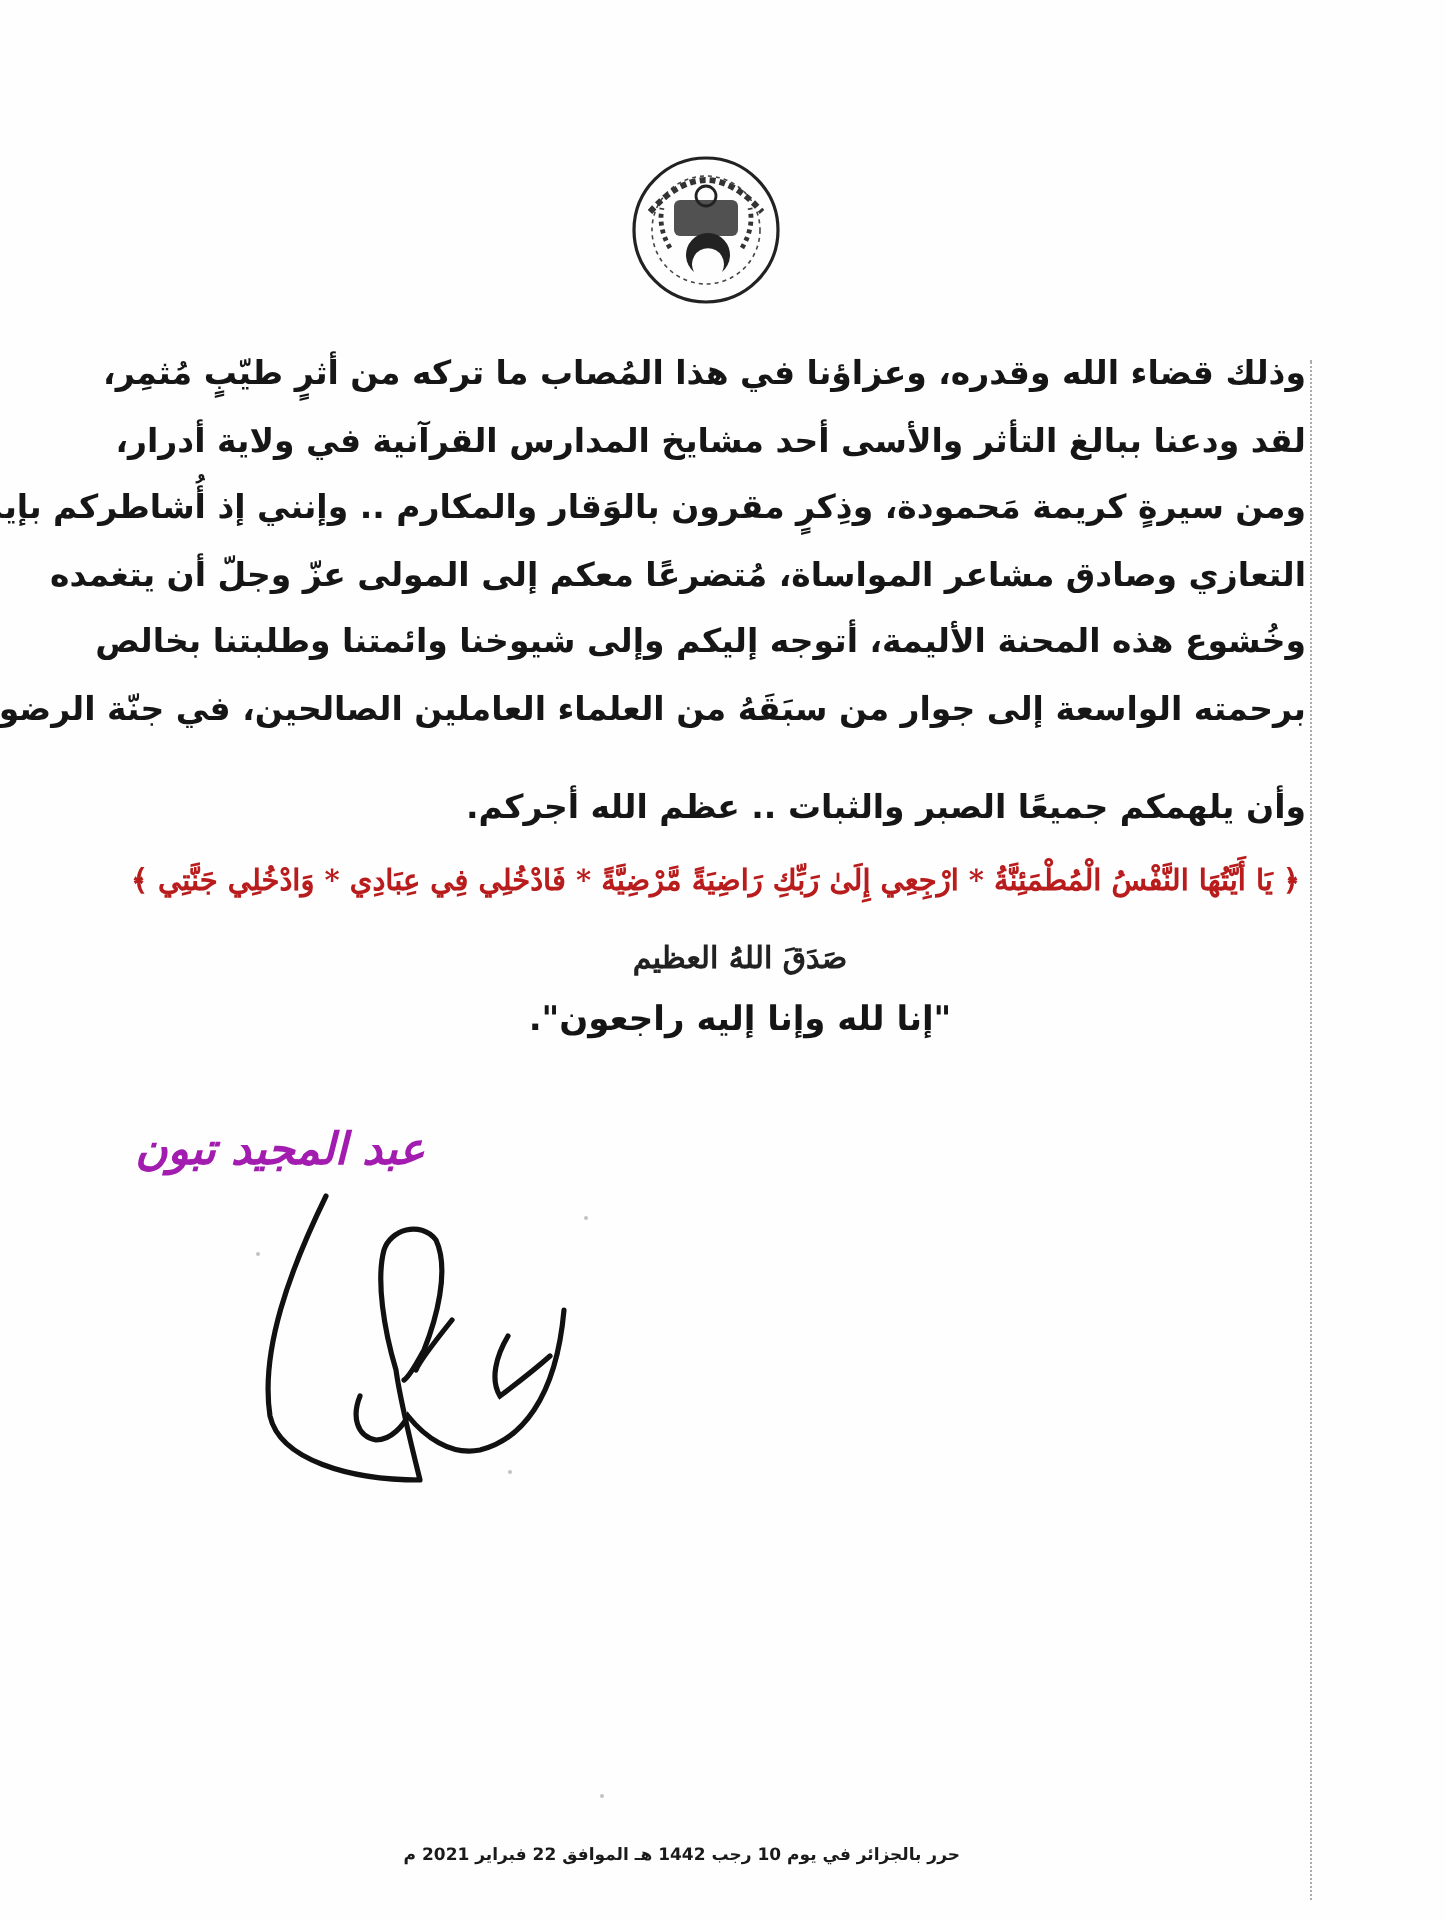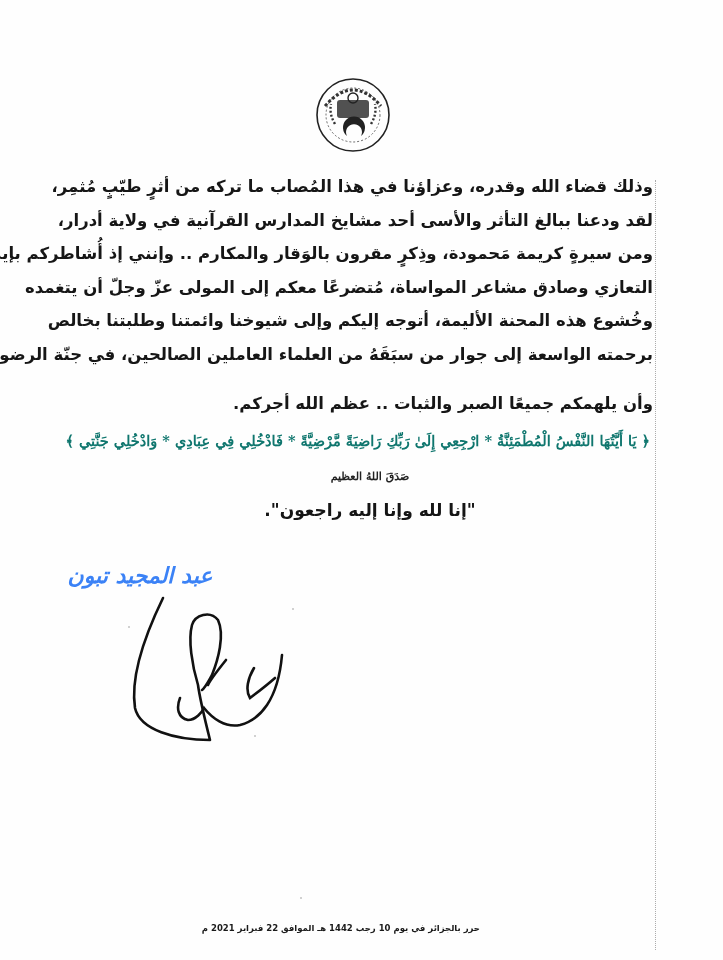--- a/index.html
+++ b/index.html
@@ -12,33 +12,33 @@
     .body-text {
       position: absolute; left: 88px; top: 170px; width: 565px;
       direction: rtl; text-align: justify; text-align-last: right;
       font-family: "DejaVu Sans", sans-serif; font-size: 16.5px; line-height: 33.5px; font-weight: bold;
       color: #161616;
     }
     .body-text .line { display: block; white-space: nowrap; text-align: right; text-align-last: justify; }
     .body-text .line.last { text-align-last: right; margin-top: 16px; }
     .verse {
       position: absolute; left: 90px; top: 432px; width: 560px; text-align: center; direction: rtl;
-      font-family: "DejaVu Serif", serif; font-size: 14.5px; font-weight: bold; color: #0f766e; white-space: nowrap;
+      font-family: "DejaVu Serif", serif; font-size: 14.5px; font-weight: bold; color: #b91c1c; white-space: nowrap;
     }
     .sadaqa {
       position: absolute; left: 300px; top: 470px; width: 140px; text-align: center; direction: rtl;
-      font-family: "DejaVu Serif", serif; font-size: 11px; font-weight: bold; color: #222;
+      font-family: "DejaVu Serif", serif; font-size: 15px; font-weight: bold; color: #222;
     }
     .inna {
       position: absolute; left: 250px; top: 500px; width: 240px; text-align: center; direction: rtl;
       font-size: 17px; font-weight: bold; color: #151515;
     }
     .sig-name {
       position: absolute; left: 65px; top: 562px; width: 150px; text-align: center; direction: rtl;
-      font-family: "DejaVu Serif", serif; font-size: 22px; font-style: italic; font-weight: bold; color: #3b82f6;
+      font-family: "DejaVu Serif", serif; font-size: 22px; font-style: italic; font-weight: bold; color: #a21caf;
     }
     .signature { position: absolute; left: 100px; top: 590px; width: 200px; height: 170px; }
     .footer {
       position: absolute; left: 240px; top: 887px; width: 240px; text-align: center; direction: rtl;
       font-size: 8.5px; font-weight: bold; color: #1a1a1a; white-space: nowrap; margin-top: 36px;
     }
     .scan-line {
       position: absolute; left: 655px; top: 180px; width: 0; height: 770px;
       border-left: 1.5px dotted #6a6a6a; opacity: 0.55;
     }

